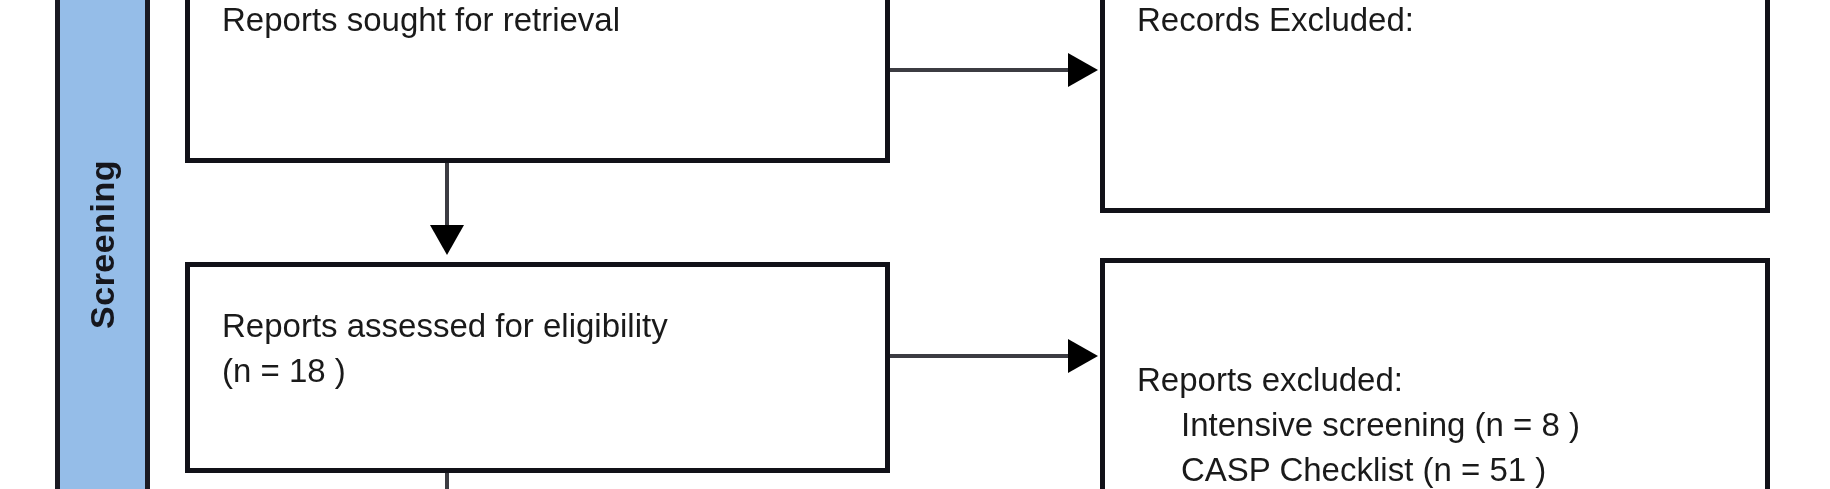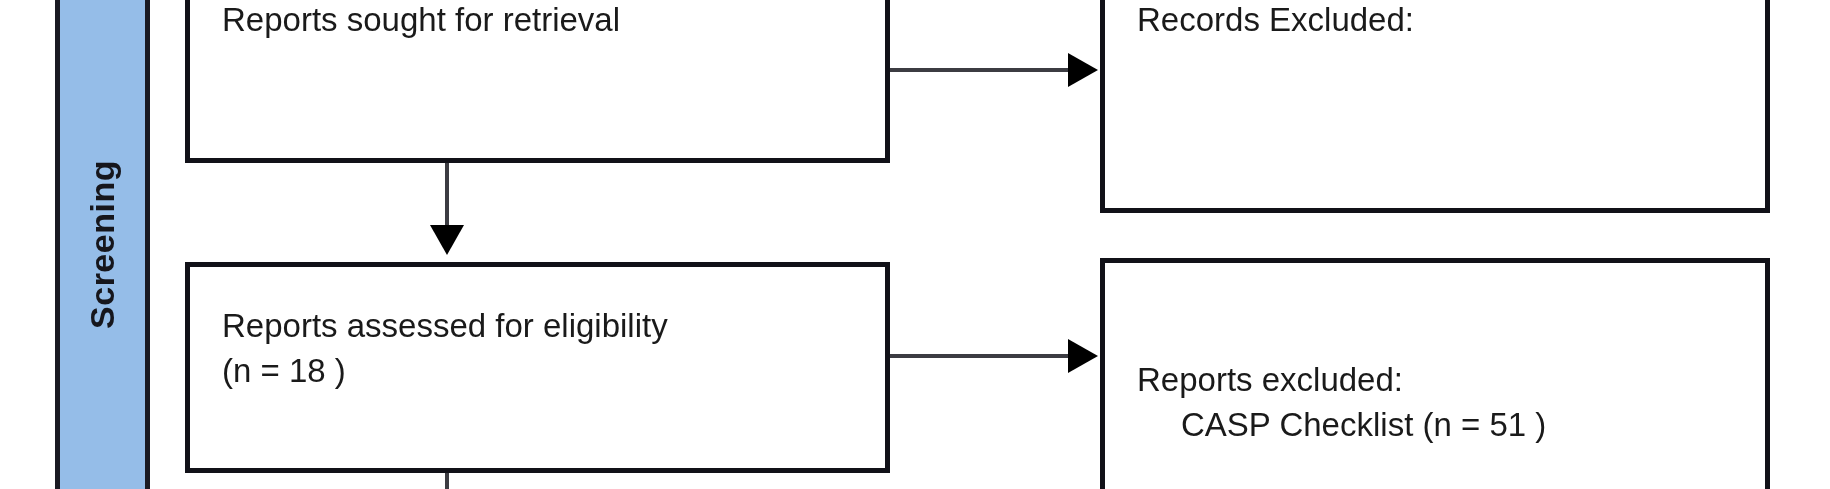--- a/index.html
+++ b/index.html
@@ -161,20 +161,21 @@
 
   <div class="box" id="box-records-excluded">
     <div class="box-text">
       <div>Records Excluded:</div>
     </div>
   </div>
 
   <div class="box" id="box-reports-excluded">
     <div class="box-text">
       <div>Reports excluded:</div>
+      <div class="indent">Intensive screening (n = 8 )</div>
       <div class="indent">CASP Checklist (n = 51 )</div>
     </div>
   </div>
 
   <div class="h-line" id="conn1-line"></div>
   <div class="arrow-right" id="conn1-head"></div>
 
   <div class="v-line" id="conn2-line"></div>
   <div class="arrow-down" id="conn2-head"></div>
 

